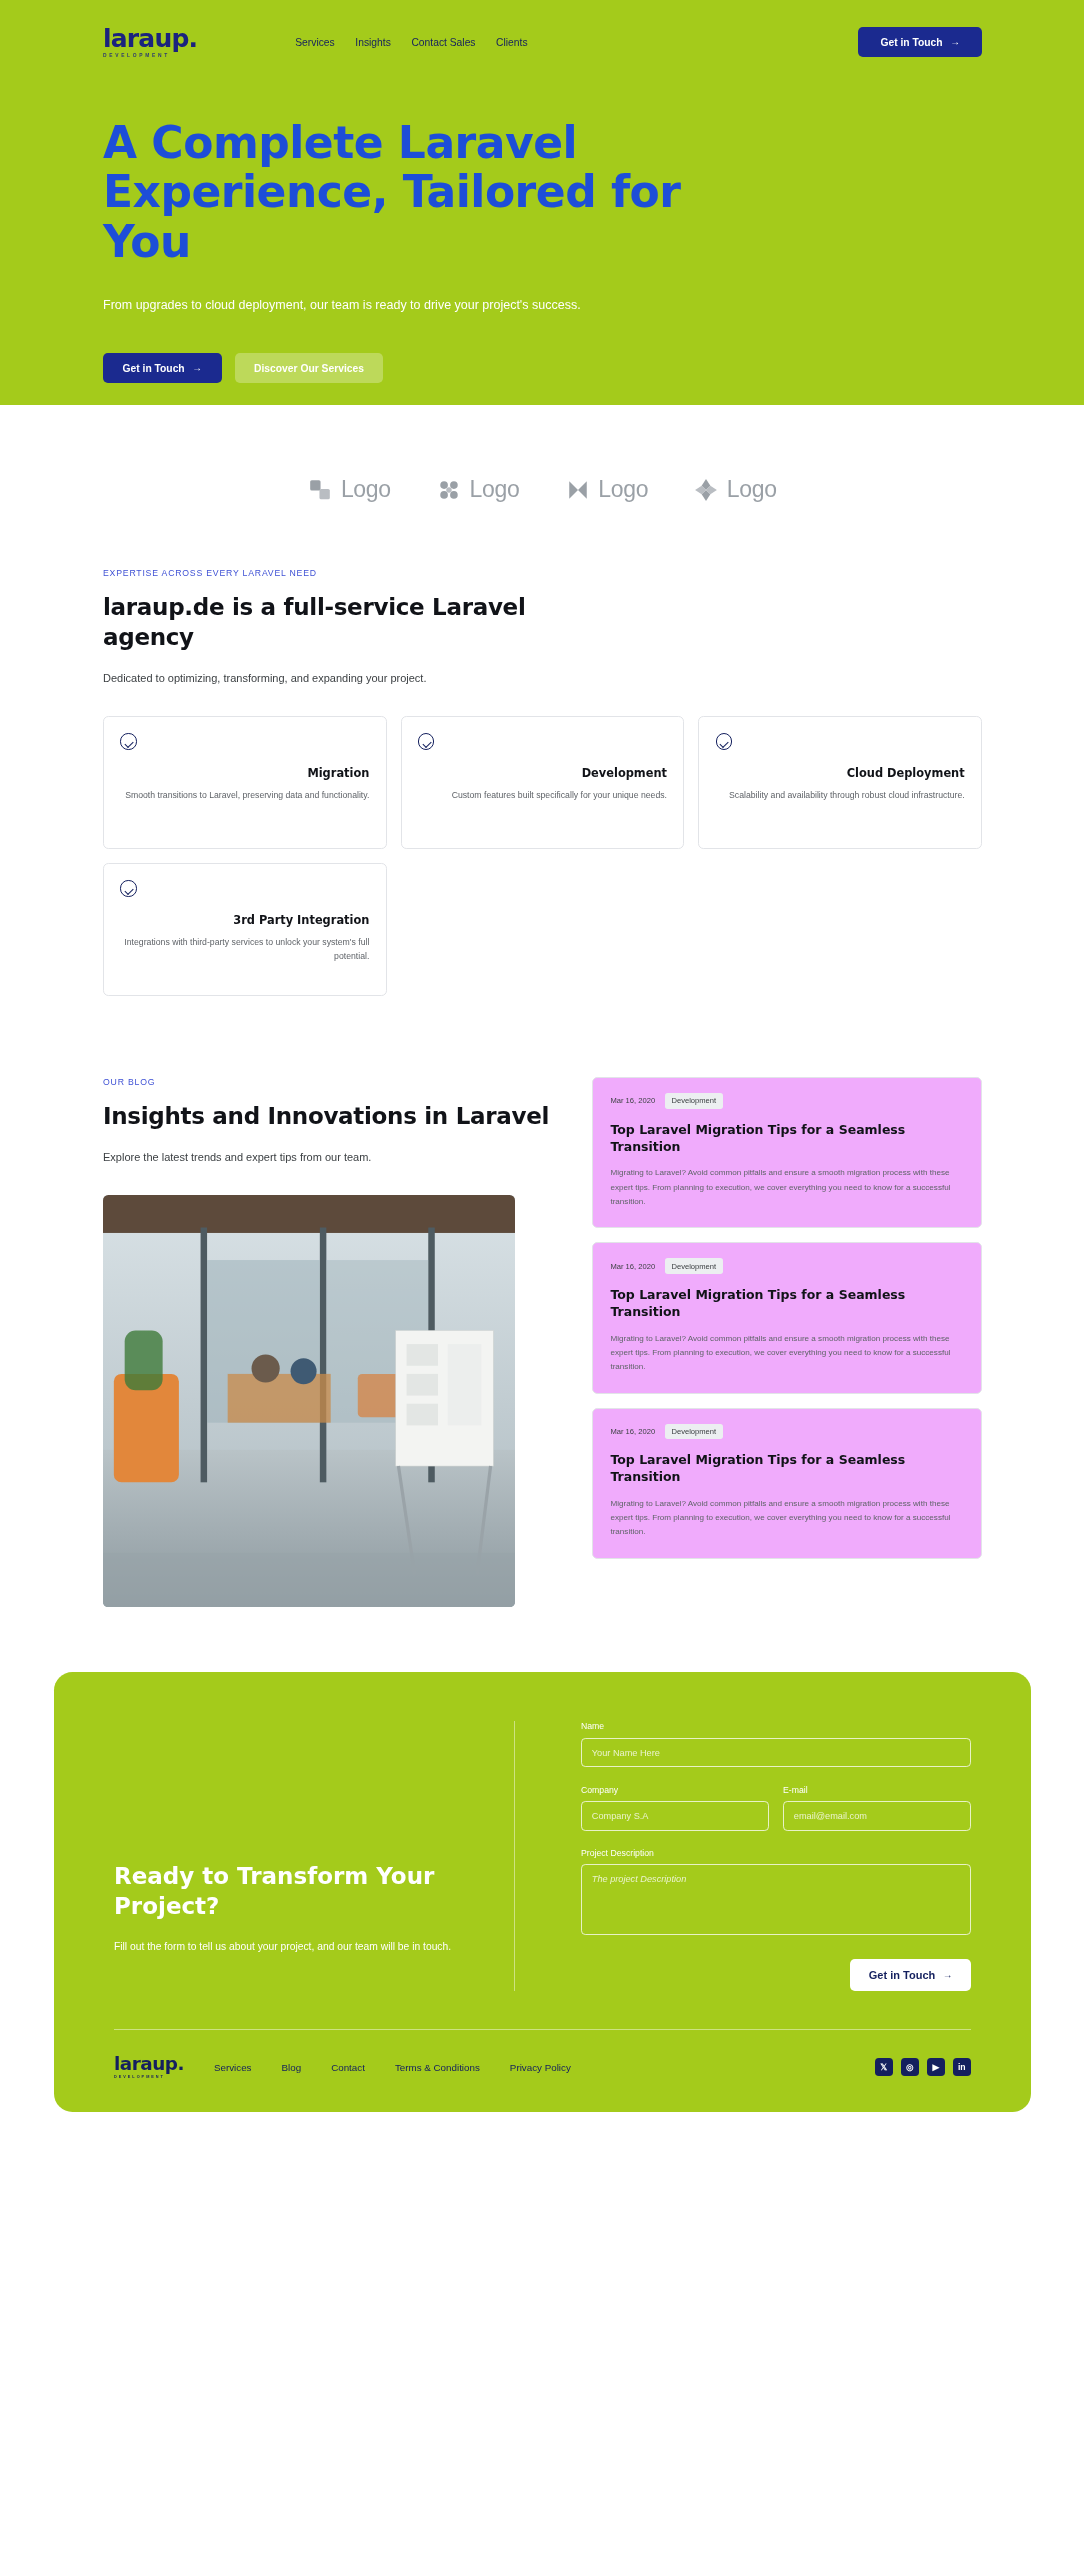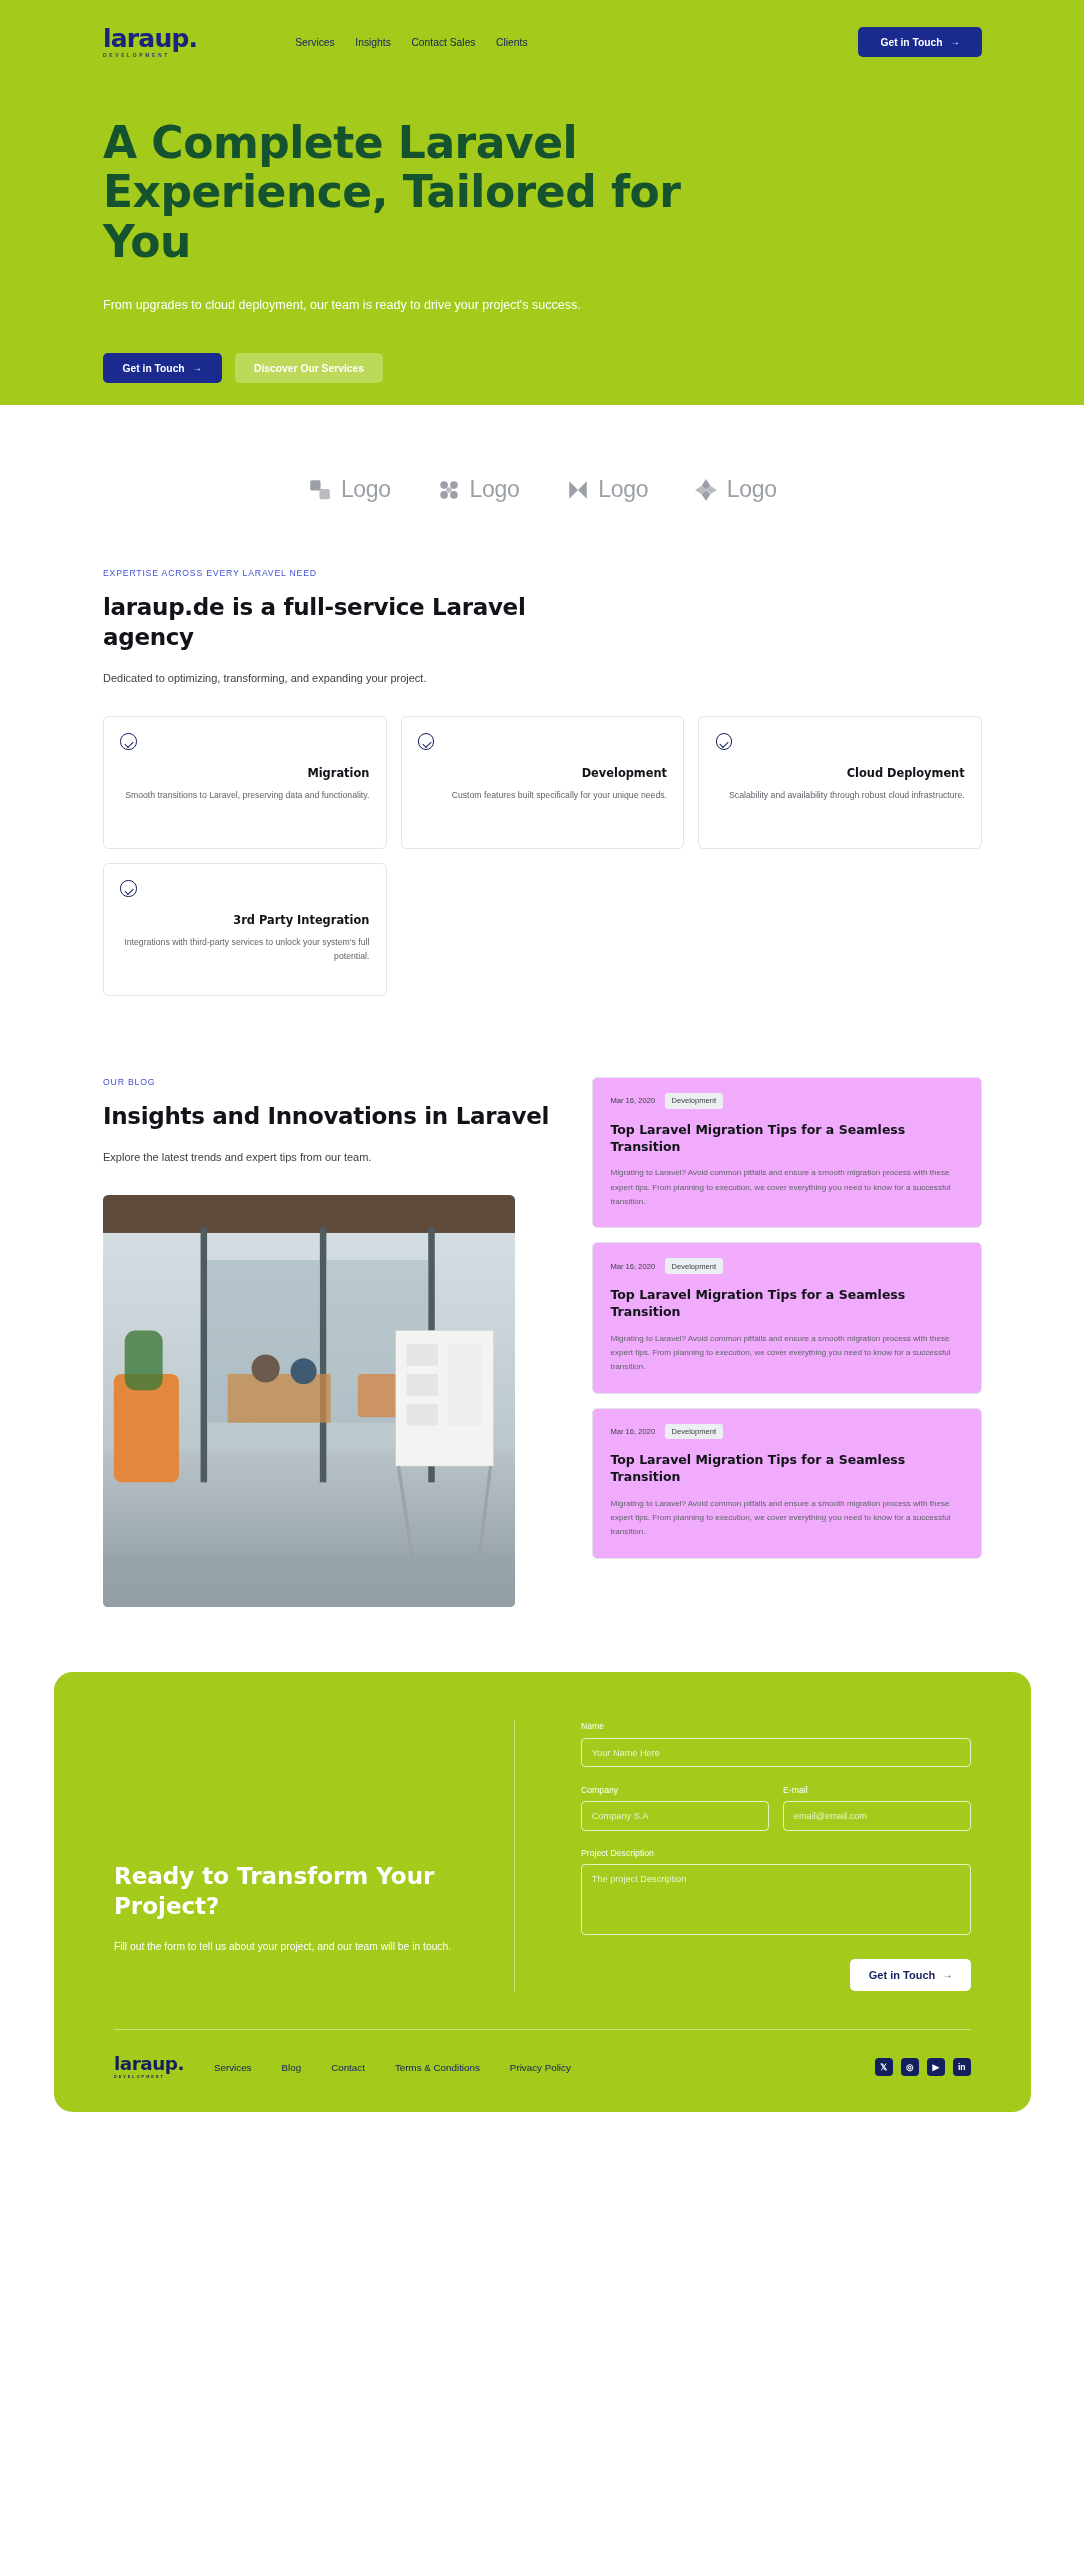--- a/index.html
+++ b/index.html
@@ -65,21 +65,21 @@
     display: flex;
     align-items: center;
     gap: 7.6px;
     cursor: pointer;
     font-family: "Liberation Sans", sans-serif;
   }
   .hero-inner { padding: 60px 103px 0 103px; }
   .hero-title {
     font-size: 44px;
     line-height: 1.12;
-    color: #14532d;
+    color: #1d4ed8;
     font-weight: bold;
     letter-spacing: -0.5px;
     font-family: "DejaVu Sans", sans-serif;
     max-width: 651px;
   }
   .hero-sub {
     margin-top: 30px;
     color: #ffffff;
     font-size: 12.5px;
     line-height: 1.5;
@@ -256,21 +256,21 @@
     border-radius: 4.3px;
     padding: 8.7px 9.8px;
     font-size: 9.2px;
     color: #fff;
     font-family: "Liberation Sans", sans-serif;
     outline: none;
   }
   .field::placeholder { color: rgba(255,255,255,.78); }
   .field-row { display: flex; gap: 14px; margin-top: 17.4px; }
   .field-col { flex: 1; }
-  .ta { height: 71px; resize: none; }
+  .ta { height: 71px; resize: none; font-style: italic; }
   .cta-submit {
     margin-top: 22px;
     float: right;
     background: #fff;
     color: #14205e;
     border: none;
     border-radius: 4.9px;
     padding: 9.8px 18.4px;
     font-size: 11px;
     font-weight: bold;

